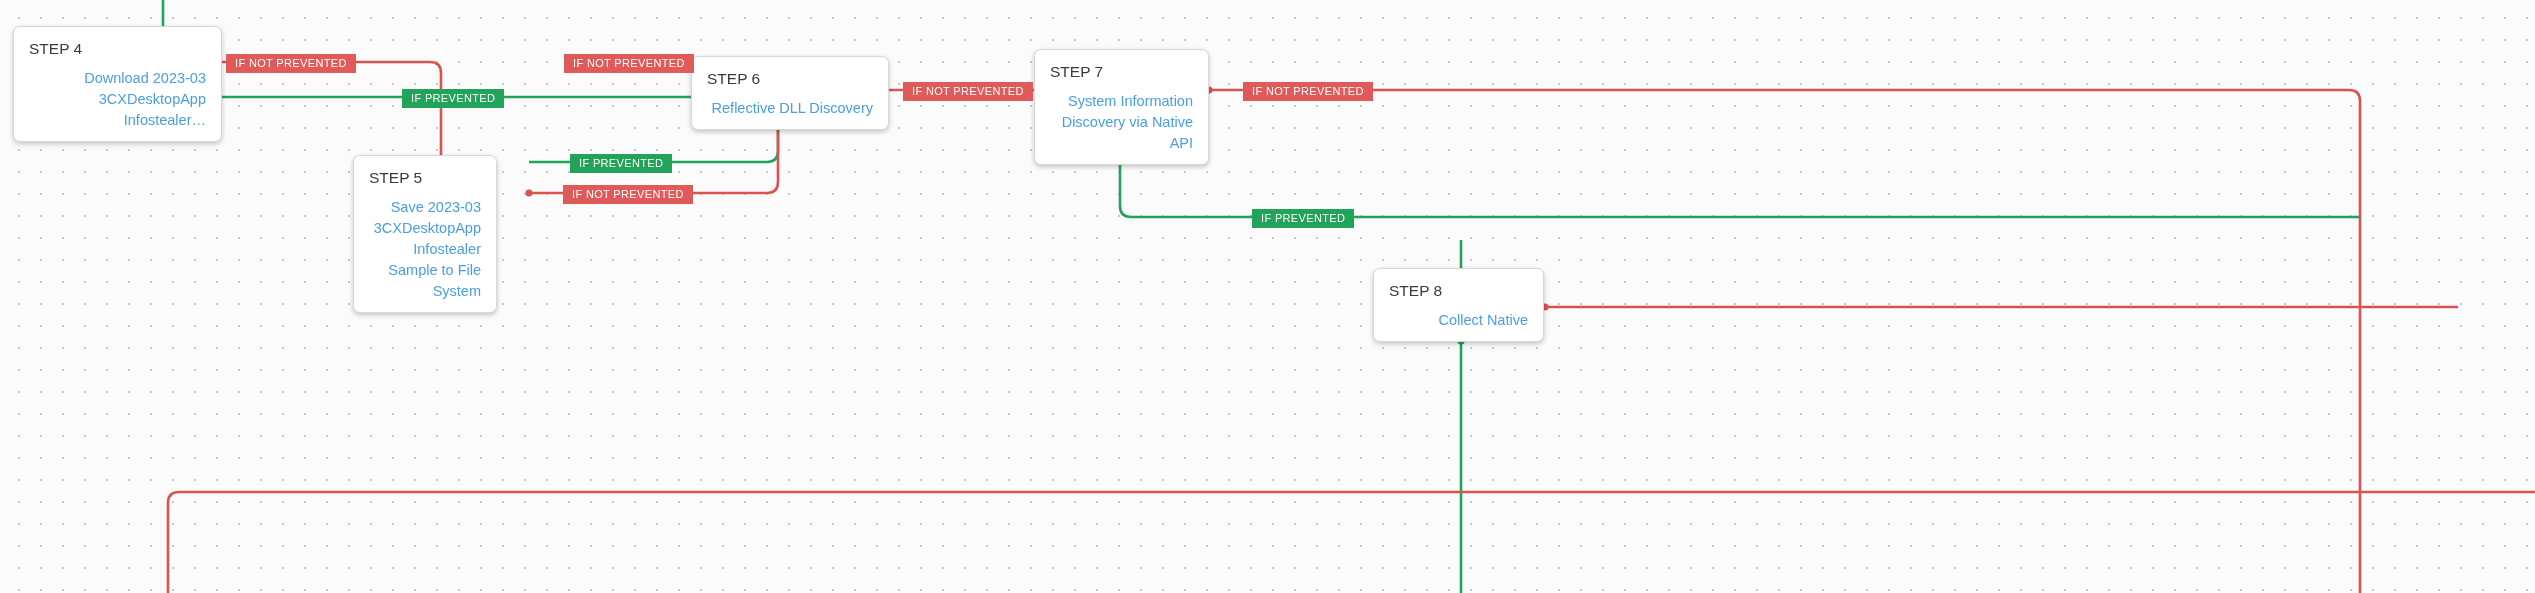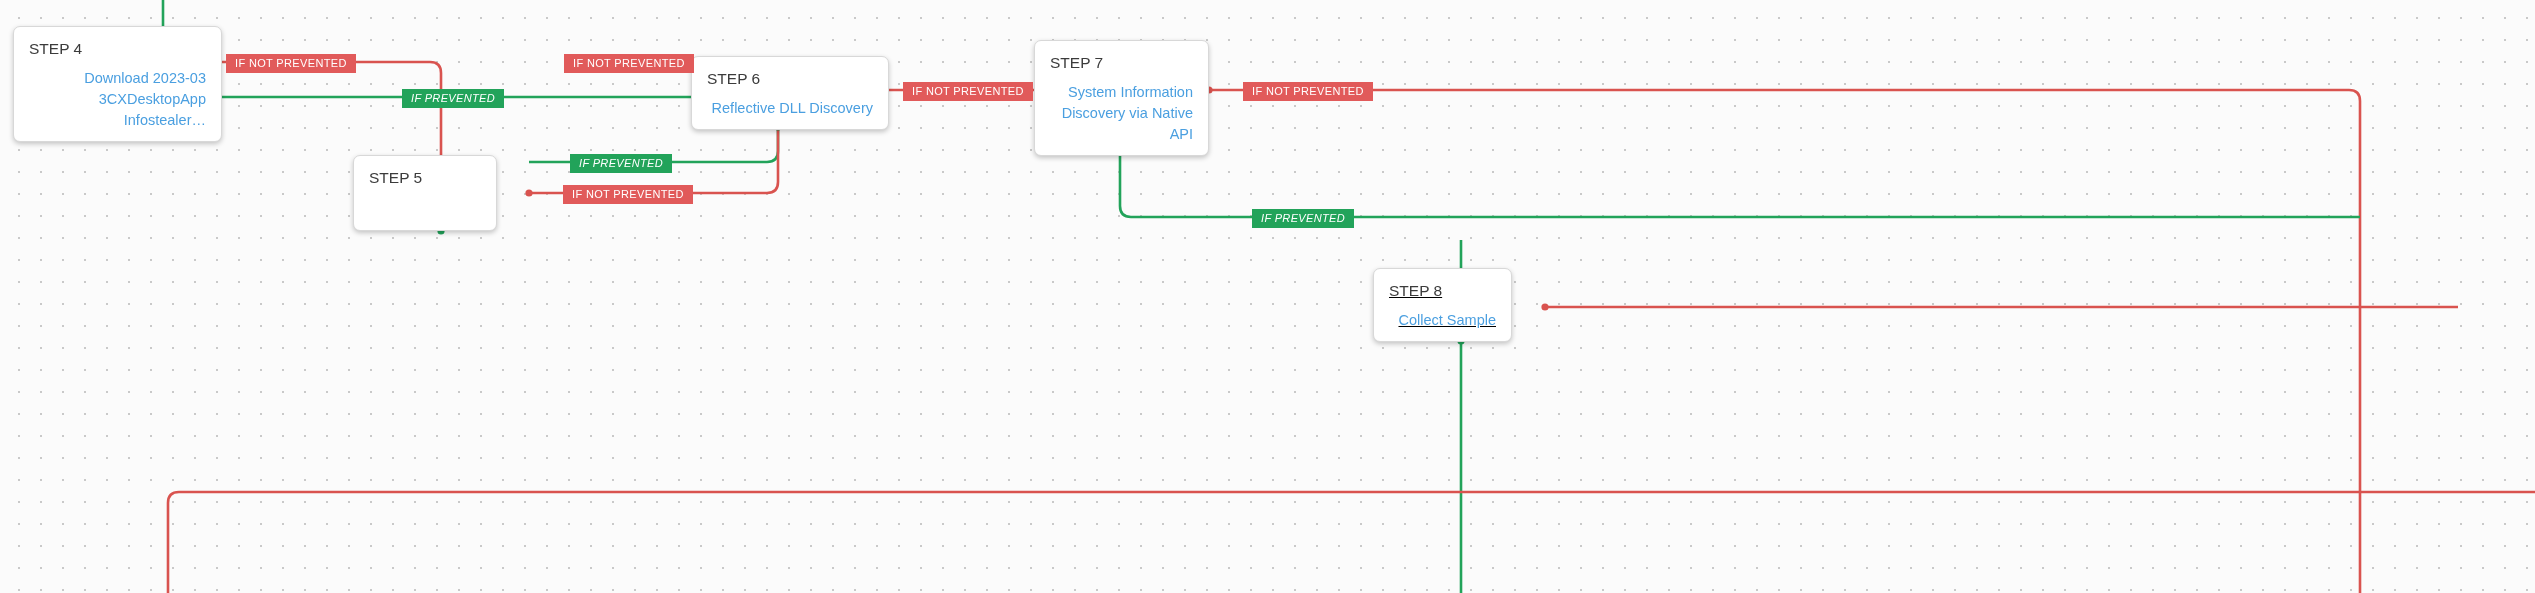--- a/index.html
+++ b/index.html
@@ -71,21 +71,20 @@
     border-radius: 0;
     white-space: nowrap;
     line-height: 1;
     z-index: 8;
   }
   .edge-label.deny {
     background: #e15a5a;
   }
   .edge-label.allow {
     background: #22a35a;
-    font-style: italic;
   }
 </style>
 </head>
 <body>
 
 <div id="canvas">
 
   <svg id="edges" xmlns="http://www.w3.org/2000/svg" viewBox="0 0 2535 593">
       <path d="M 163 0 L 163 26" fill="none" stroke="#22a35a" stroke-width="2.6" stroke-linecap="butt" id="edge-in-top-step4"></path>
       <path d="M 189 62 L 430 62 Q 441 62 441 73 L 441 155" fill="none" stroke="#d9534f" stroke-width="2.6" stroke-linecap="butt" id="edge-step4-not-prevented"></path>
@@ -110,32 +109,33 @@
       <circle cx="1545" cy="307" r="3.6" fill="#d9534f" id="port-step8-right"></circle>
     </svg>
 
   <div id="nodes-host">
       <div class="node" style="left: 13px; top: 26px; width: 209px; min-height: 74px;">
         <div class="node-step">STEP 4</div>
         <div class="node-title">Download 2023-03 3CXDesktopApp Infostealer…</div>
       </div>
       <div class="node" style="left: 353px; top: 155px; width: 144px; min-height: 76px;">
         <div class="node-step">STEP 5</div>
+        <div class="node-title">Save 2023-03 3CXDesktopApp Infostealer Sample to File System</div>
       </div>
       <div class="node" style="left: 691px; top: 56px; width: 198px; min-height: 71px;">
         <div class="node-step">STEP 6</div>
         <div class="node-title">Reflective DLL Discovery</div>
       </div>
-      <div class="node" style="left: 1034px; top: 40px; width: 175px; min-height: 71px;">
+      <div class="node" style="left: 1034px; top: 49px; width: 175px; min-height: 71px;">
         <div class="node-step">STEP 7</div>
         <div class="node-title">System Information Discovery via Native API</div>
       </div>
-      <div class="node" style="left: 1373px; top: 268px; width: 139px; min-height: 72px; text-decoration: underline;">
+      <div class="node" style="left: 1373px; top: 268px; width: 171px; min-height: 72px;">
         <div class="node-step">STEP 8</div>
-        <div class="node-title">Collect Sample</div>
+        <div class="node-title">Collect Native</div>
       </div>
     </div>
 
   <div id="labels-host">
       <div class="edge-label deny" id="lbl-s4-not-prevented" style="left: 226px; top: 54px;">IF NOT PREVENTED</div>
       <div class="edge-label deny" id="lbl-floating-not-prevented" style="left: 564px; top: 54px;">IF NOT PREVENTED</div>
       <div class="edge-label allow" id="lbl-s4-prevented" style="left: 402px; top: 89px;">IF PREVENTED</div>
       <div class="edge-label allow" id="lbl-s5-prevented" style="left: 570px; top: 154px;">IF PREVENTED</div>
       <div class="edge-label deny" id="lbl-s5-not-prevented" style="left: 563px; top: 185px;">IF NOT PREVENTED</div>
       <div class="edge-label deny" id="lbl-s6-not-prevented" style="left: 903px; top: 82px;">IF NOT PREVENTED</div>

